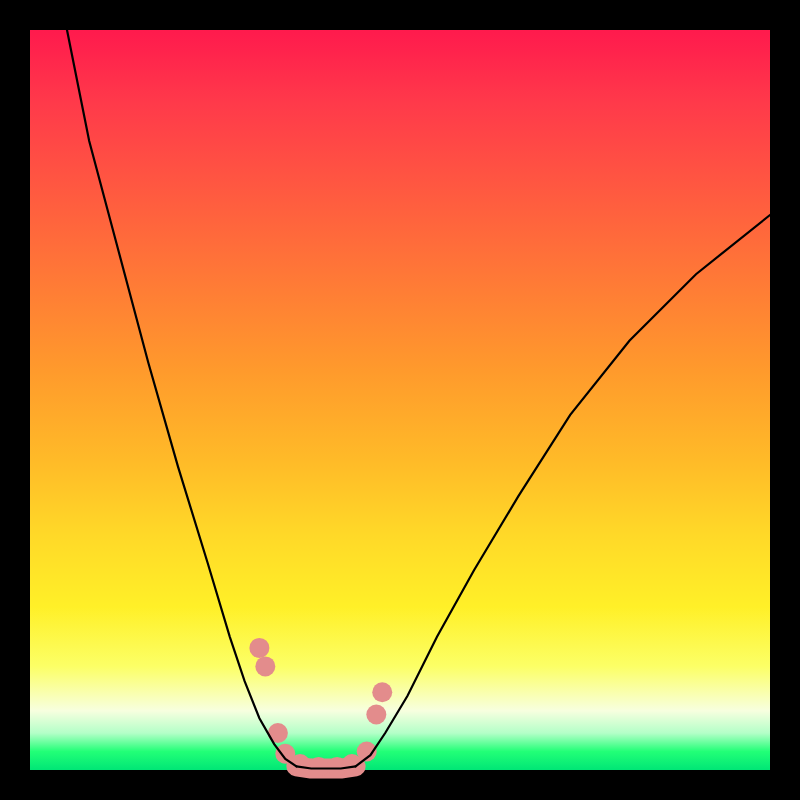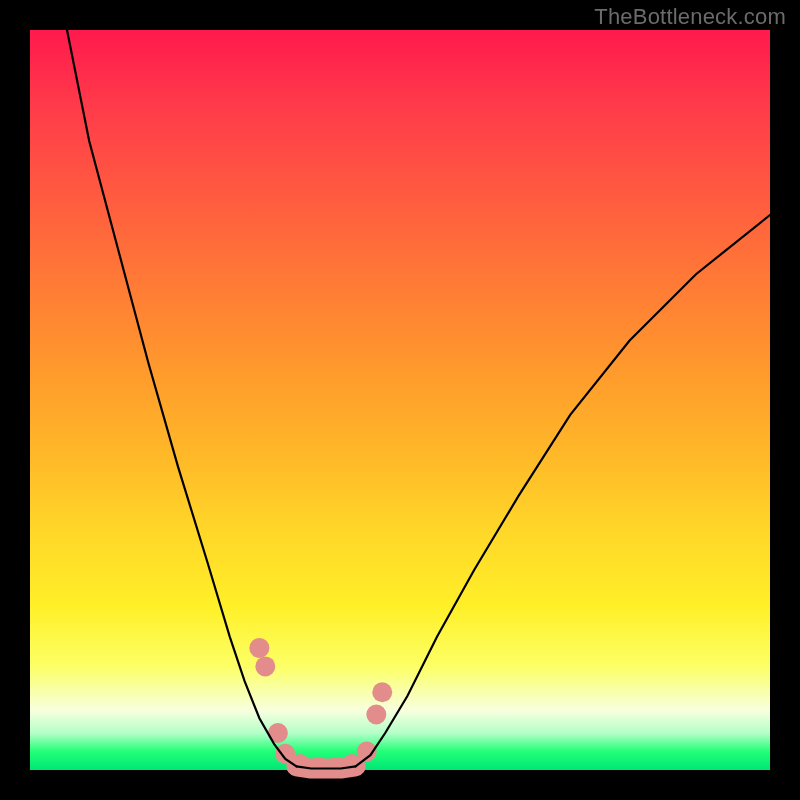--- a/index.html
+++ b/index.html
@@ -57,21 +57,20 @@
     top: 0;
     width: 740px;
     height: 740px;
     overflow: visible;
   }
 </style>
 </head>
 <body>
 
 <div class="frame">
-  <div class="watermark">TheBottleneck.com</div>
   <div class="plot">
     <svg class="overlay" id="overlay" viewBox="0 0 740 740" preserveAspectRatio="none">
         <path d="M266.40 736.30 L281.20 738.52 L296.00 738.52 L310.80 738.52 L325.60 736.30 " fill="none" stroke="#e38c8c" stroke-width="20" stroke-linecap="round" stroke-linejoin="round"></path>
         <circle cx="229.40" cy="617.90" r="10" fill="#e38c8c"></circle>
         <circle cx="235.32" cy="636.40" r="10" fill="#e38c8c"></circle>
         <circle cx="247.90" cy="703.00" r="10" fill="#e38c8c"></circle>
         <circle cx="255.30" cy="723.72" r="10" fill="#e38c8c"></circle>
         <circle cx="270.10" cy="734.08" r="10" fill="#e38c8c"></circle>
         <circle cx="288.60" cy="737.04" r="10" fill="#e38c8c"></circle>
         <circle cx="307.10" cy="737.04" r="10" fill="#e38c8c"></circle>

